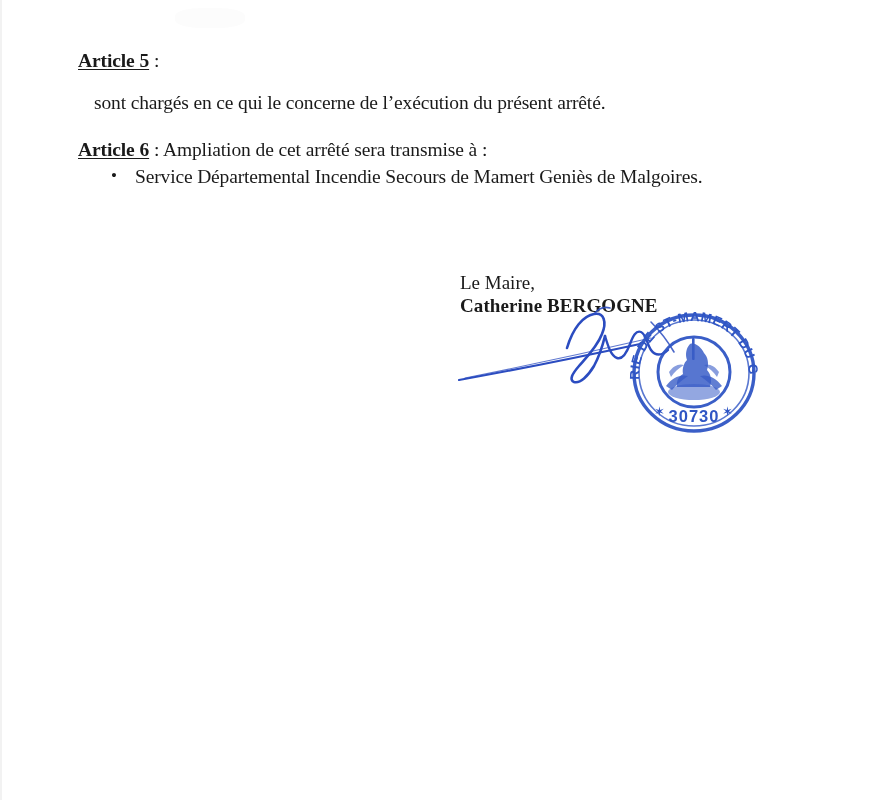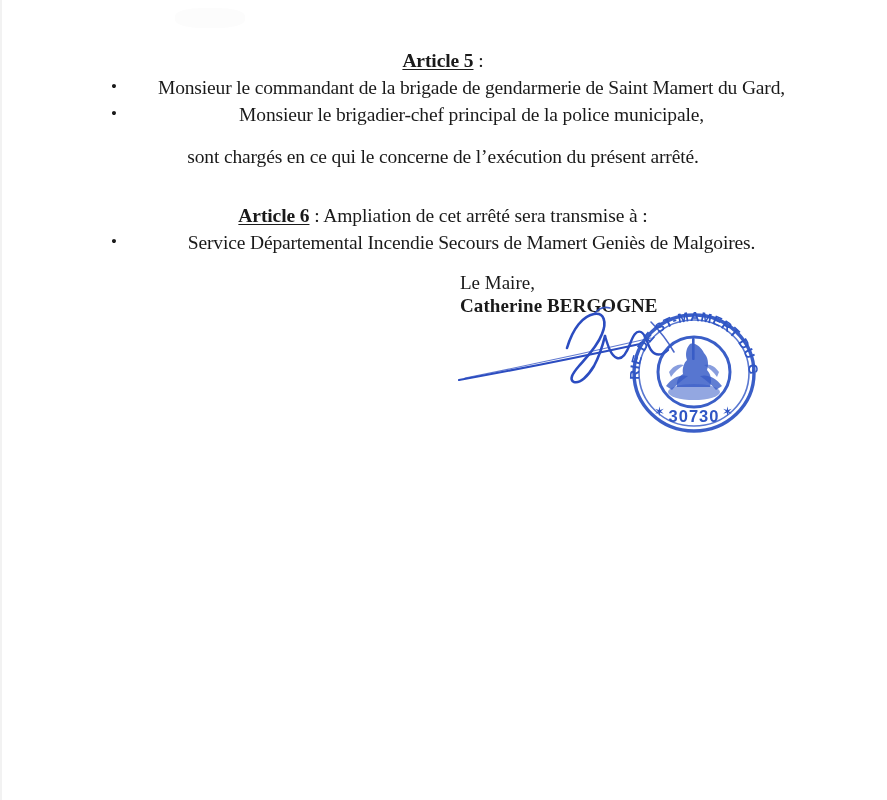--- a/index.html
+++ b/index.html
@@ -39,22 +39,22 @@
   }
 
   .content {
     position: absolute;
     left: 78px;
     top: 48px;
     width: 730px;
   }
 
   
-  .article-block { margin: 0 0 0 0; text-align: center; }
-  .article-block + .article-block { margin-top: 32px; }
+  .article-block { margin: 0 0 0 0; }
+  .article-block + .article-block { margin-top: 20px; }
 
   .article-heading {
     font-size: 19.5px;
     line-height: 26px;
     margin: 0;
     white-space: nowrap;
     letter-spacing: -0.1px;
   }
   .article-heading .label {
     font-weight: bold;
@@ -142,24 +142,20 @@
 
   <div class="scan-edge-left"></div>
   <div class="scan-smudge"></div>
 
   <div class="content">
 
     <section class="article-block">
       <p class="article-heading">
         <span class="label">Article 5</span><span class="tail"> :</span>
       </p>
-      <ul class="bullets">
-        <li>Monsieur le commandant de la brigade de gendarmerie de Saint Mamert du Gard,</li>
-        <li>Monsieur le brigadier-chef principal de la police municipale,</li>
-      </ul>
       <p class="flush-line">sont chargés en ce qui le concerne de l’exécution du présent arrêté.</p>
     </section>
 
     <section class="article-block">
       <p class="article-heading">
         <span class="label">Article 6</span><span class="tail"> : Ampliation de cet arrêté sera transmise à :</span>
       </p>
       <ul class="bullets">
         <li>Service Départemental Incendie Secours de Mamert Geniès de Malgoires.</li>
       </ul>

